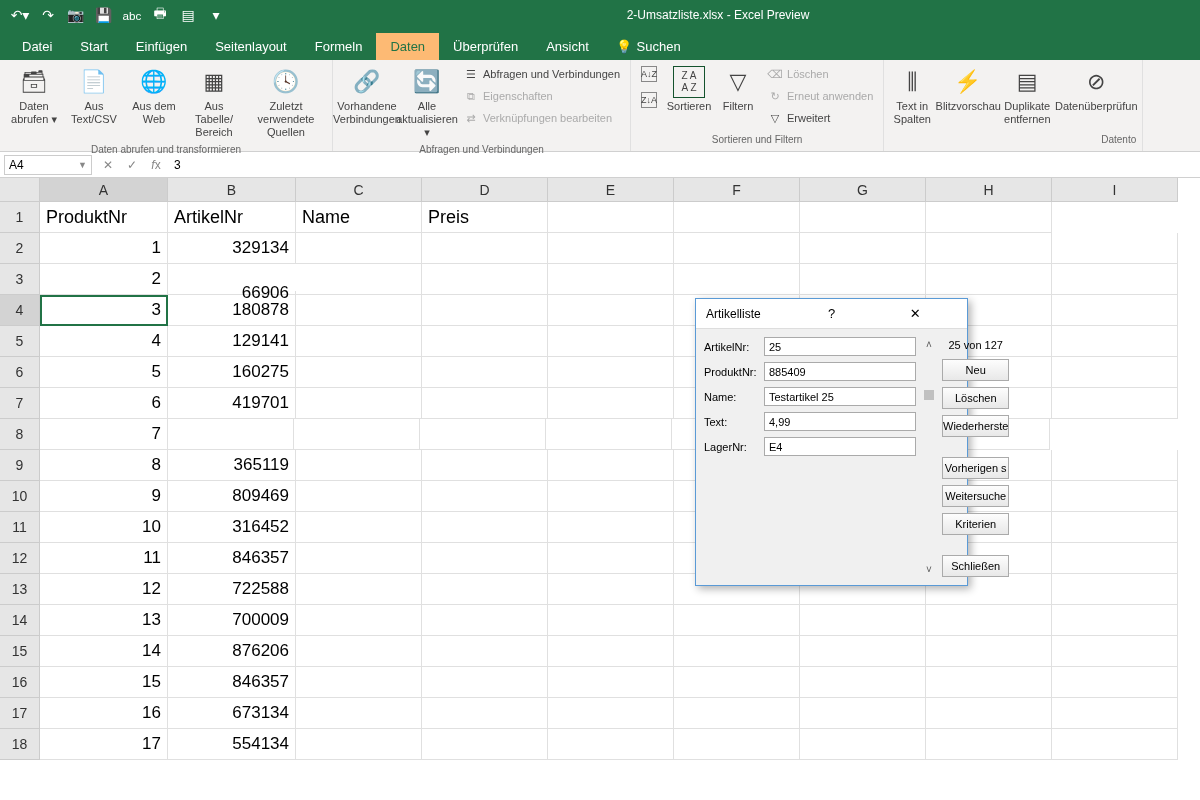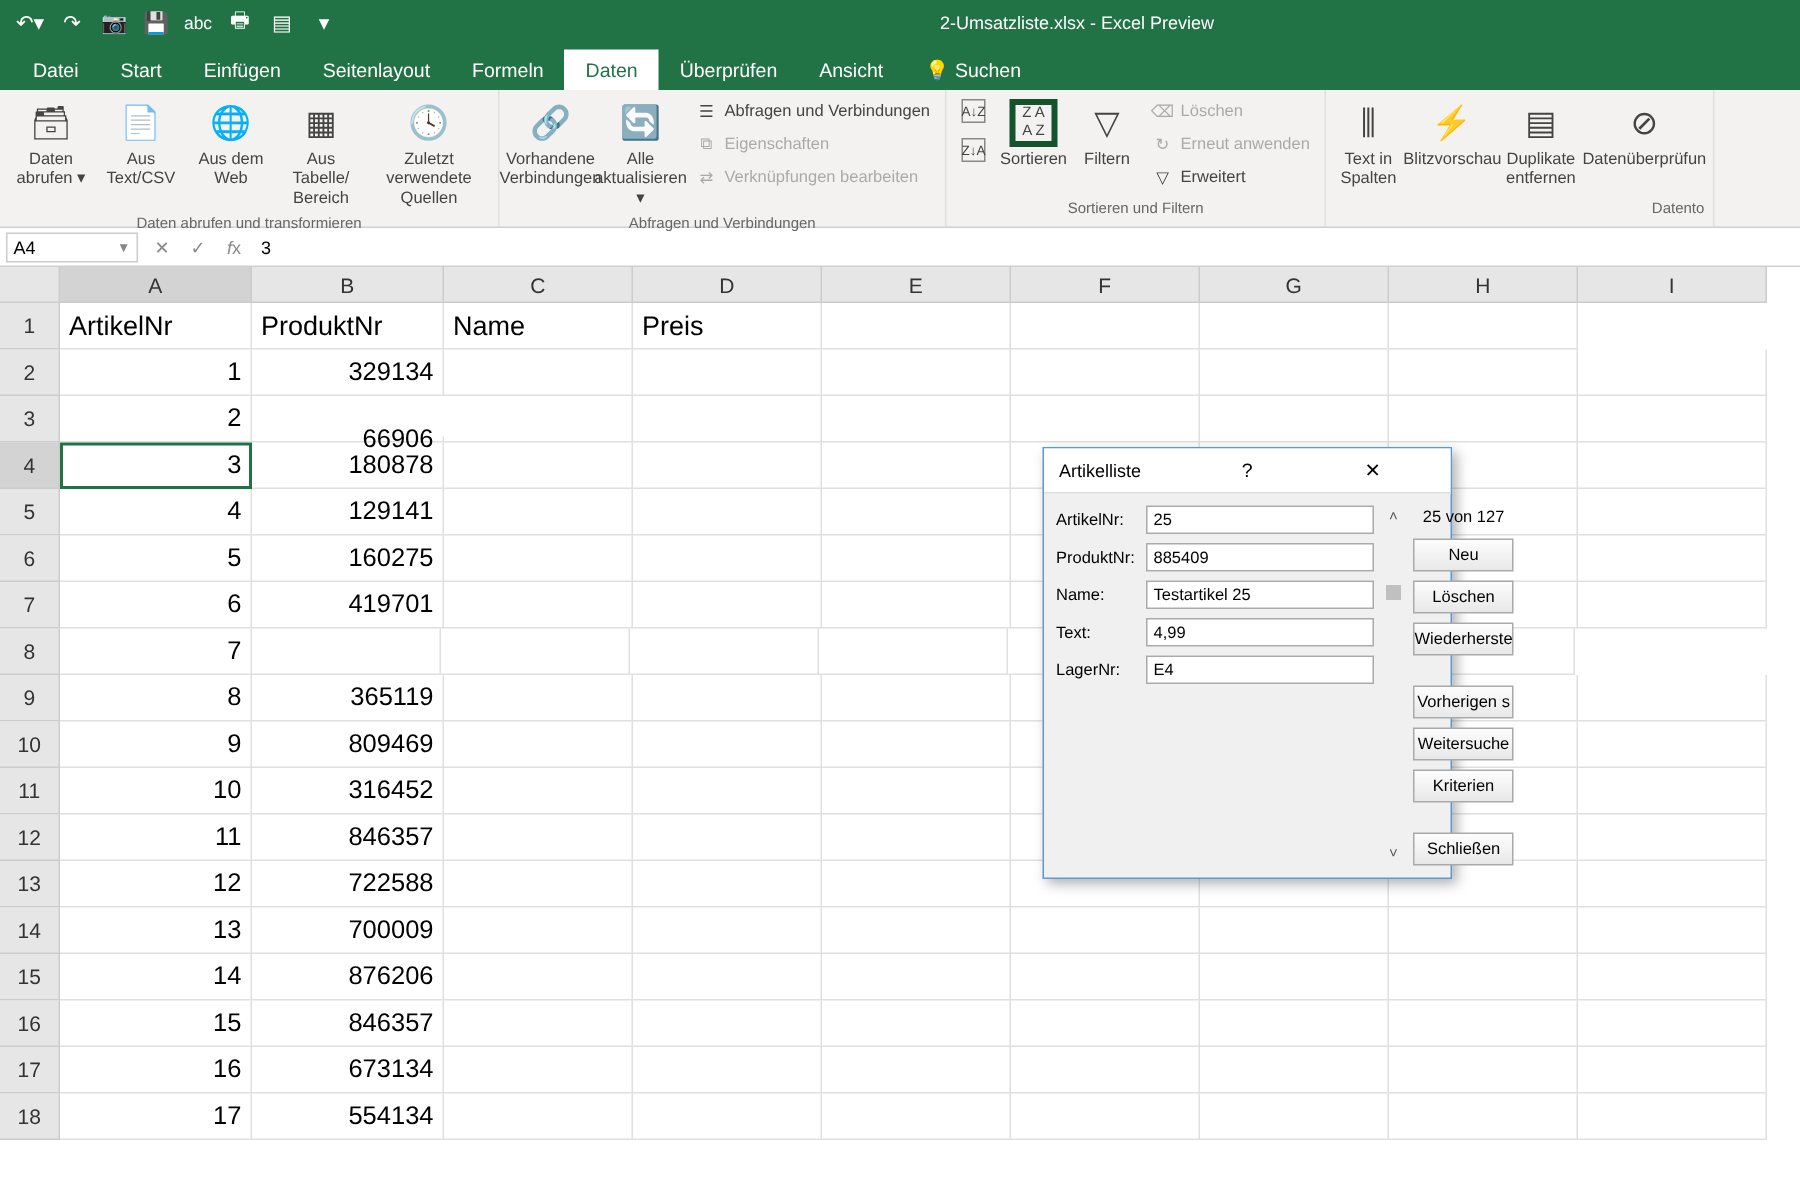--- a/index.html
+++ b/index.html
@@ -7,21 +7,21 @@
 
 
 .titlebar { background: #217346; height: 30px; display: flex; align-items: center; color: #fff; font-size: 12px; }
 .qat { display: flex; gap: 12px; padding: 0 12px; align-items: center; }
 .qat-icon { width: 16px; height: 16px; display: inline-flex; align-items: center; justify-content: center; font-size: 14px; cursor: pointer; }
 .title-center { flex: 1; text-align: center; }
 
 
 .tabs { background: #217346; height: 30px; display: flex; align-items: flex-end; padding: 0 8px; }
 .tab { color: #fff; padding: 6px 14px; font-size: 13px; cursor: pointer; }
-.tab.active { background: #ffffff; color: #217346; }
+.tab.active { background: #fdba74; color: #217346; }
 
 
 .ribbon { background: #f3f2f1; height: 92px; display: flex; border-bottom: 1px solid #d0d0d0; font-size: 11px; color: #444; }
 .ribbon-group { display: flex; flex-direction: column; align-items: center; border-right: 1px solid #e0e0e0; padding: 4px 6px; }
 .ribbon-group-content { display: flex; gap: 4px; flex: 1; align-items: flex-start; }
 .ribbon-group-label { font-size: 10px; color: #666; padding: 2px 0; }
 .ribbon-btn-large { display: flex; flex-direction: column; align-items: center; width: 56px; padding: 2px; cursor: pointer; text-align: center; font-size: 11px; line-height: 1.2; }
 .ribbon-btn-large .ico { width: 32px; height: 32px; display: flex; align-items: center; justify-content: center; font-size: 22px; margin-bottom: 2px; }
 .ribbon-small-col { display: flex; flex-direction: column; gap: 2px; }
 .ribbon-btn-small { display: flex; align-items: center; gap: 4px; padding: 2px 4px; cursor: pointer; font-size: 11px; color: #444; white-space: nowrap; }
@@ -156,21 +156,21 @@
     <div class="ribbon-group-content">
       <div class="ribbon-small-col" style="justify-content:center;gap:6px">
         <div class="ribbon-btn-small">
             <span class="ico" style="border:1px solid #888;font-size:9px;padding:1px">A↓Z</span>
           </div>
         <div class="ribbon-btn-small">
             <span class="ico" style="border:1px solid #888;font-size:9px;padding:1px">Z↓A</span>
           </div>
       </div>
       <div class="ribbon-btn-large" style="width:48px">
-          <span class="ico" style="border:4px solid #14532d;font-size:10px">Z A<br>A Z</span>
+          <span class="ico" style="border:1px solid #14532d;font-size:10px">Z A<br>A Z</span>
           <span>Sortieren</span>
         </div>
       <div class="ribbon-btn-large" style="width:42px">
           <span class="ico">▽</span>
           <span>Filtern</span>
         </div>
       <div class="ribbon-small-col">
         <div class="ribbon-btn-small disabled">
             <span class="ico">⌫</span>
             <span>Löschen</span>
@@ -231,22 +231,22 @@
       <div class="col-h" style="width: 126px;">D</div>
       <div class="col-h" style="width: 126px;">E</div>
       <div class="col-h" style="width: 126px;">F</div>
       <div class="col-h" style="width: 126px;">G</div>
       <div class="col-h" style="width: 126px;">H</div>
       <div class="col-h" style="width: 126px;">I</div>
     </div>
   <div class="rows" id="rows">
       <div class="row">
         <div class="row-h">1</div>
+        <div class="cell header" style="width: 128px;">ProduktNr</div>
         <div class="cell header" style="width: 128px;">ArtikelNr</div>
-        <div class="cell header" style="width: 128px;">ProduktNr</div>
         <div class="cell header" style="width: 126px;">Name</div>
         <div class="cell header" style="width: 126px;">Preis</div>
         <div class="cell header" style="width: 126px;"></div>
         <div class="cell header" style="width: 126px;"></div>
         <div class="cell header" style="width: 126px;"></div>
         <div class="cell header" style="width: 126px;"></div>
       </div>
       <div class="row">
         <div class="row-h">2</div>
         <div class="cell num" style="width: 128px;">1</div>

